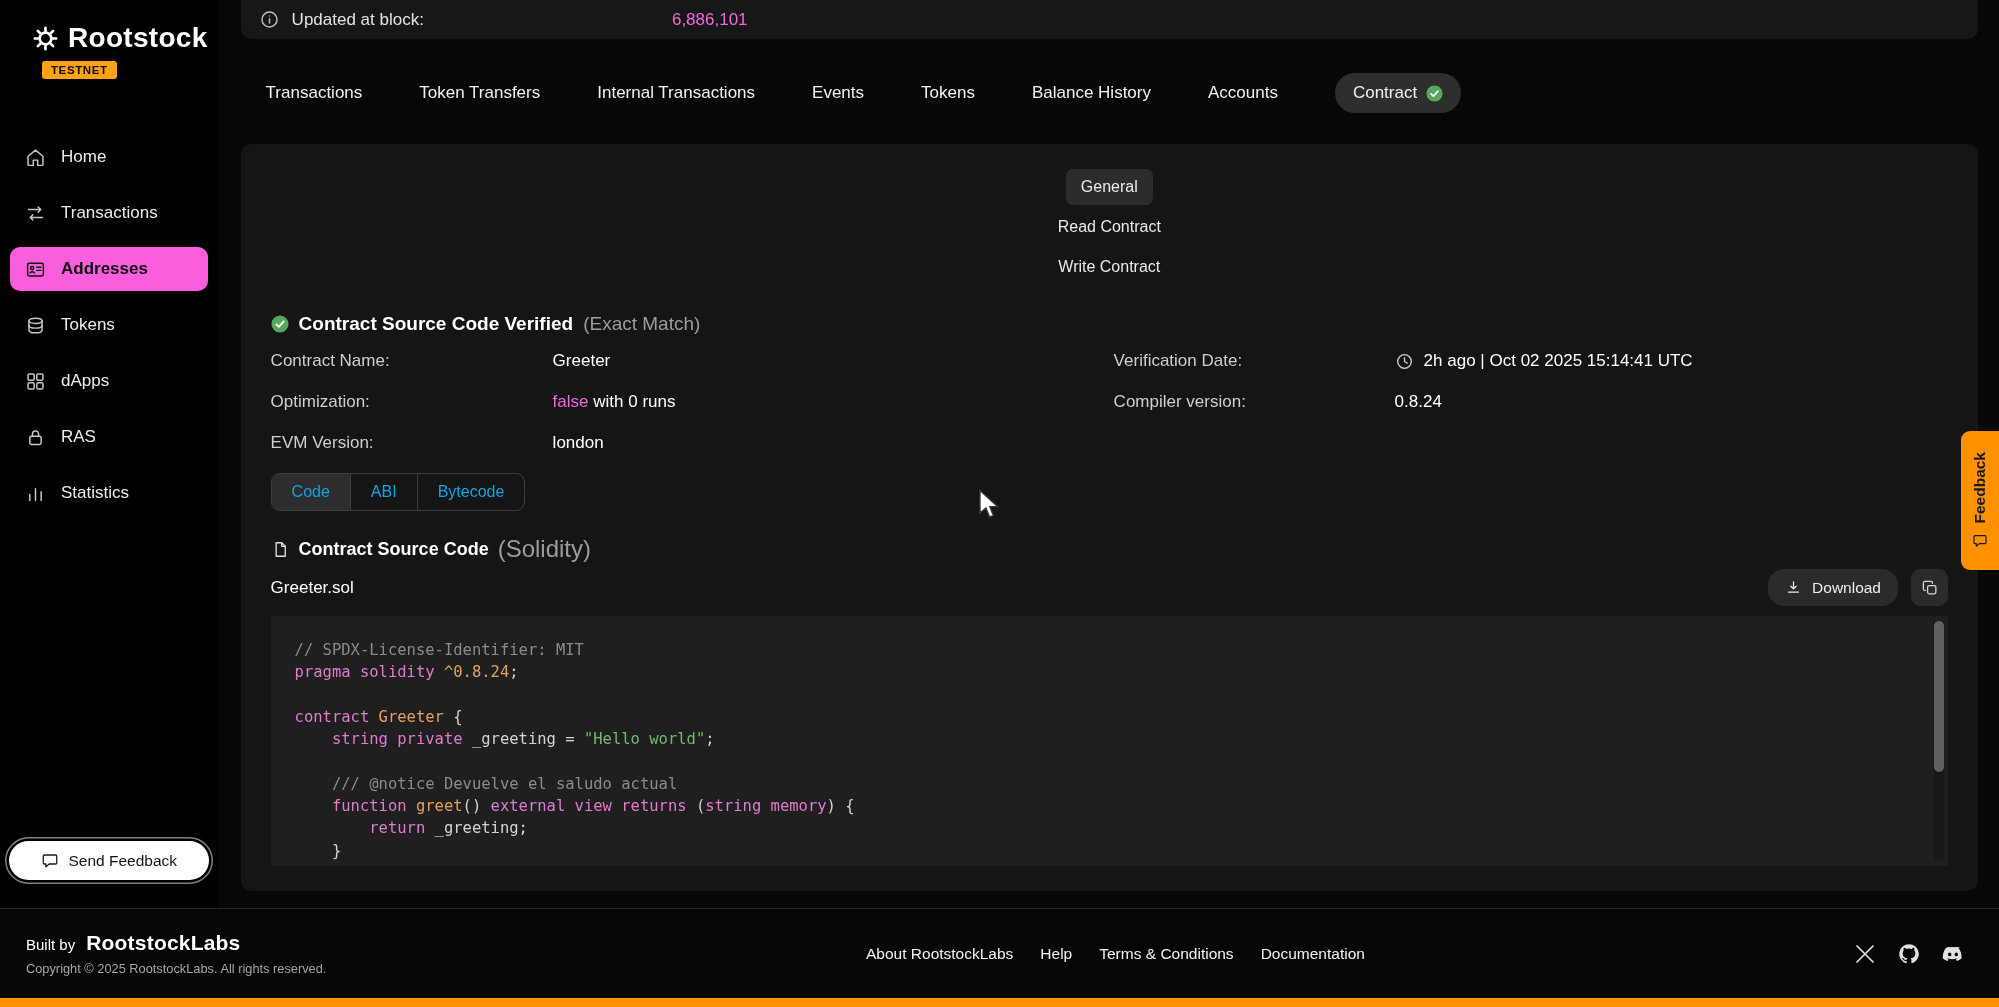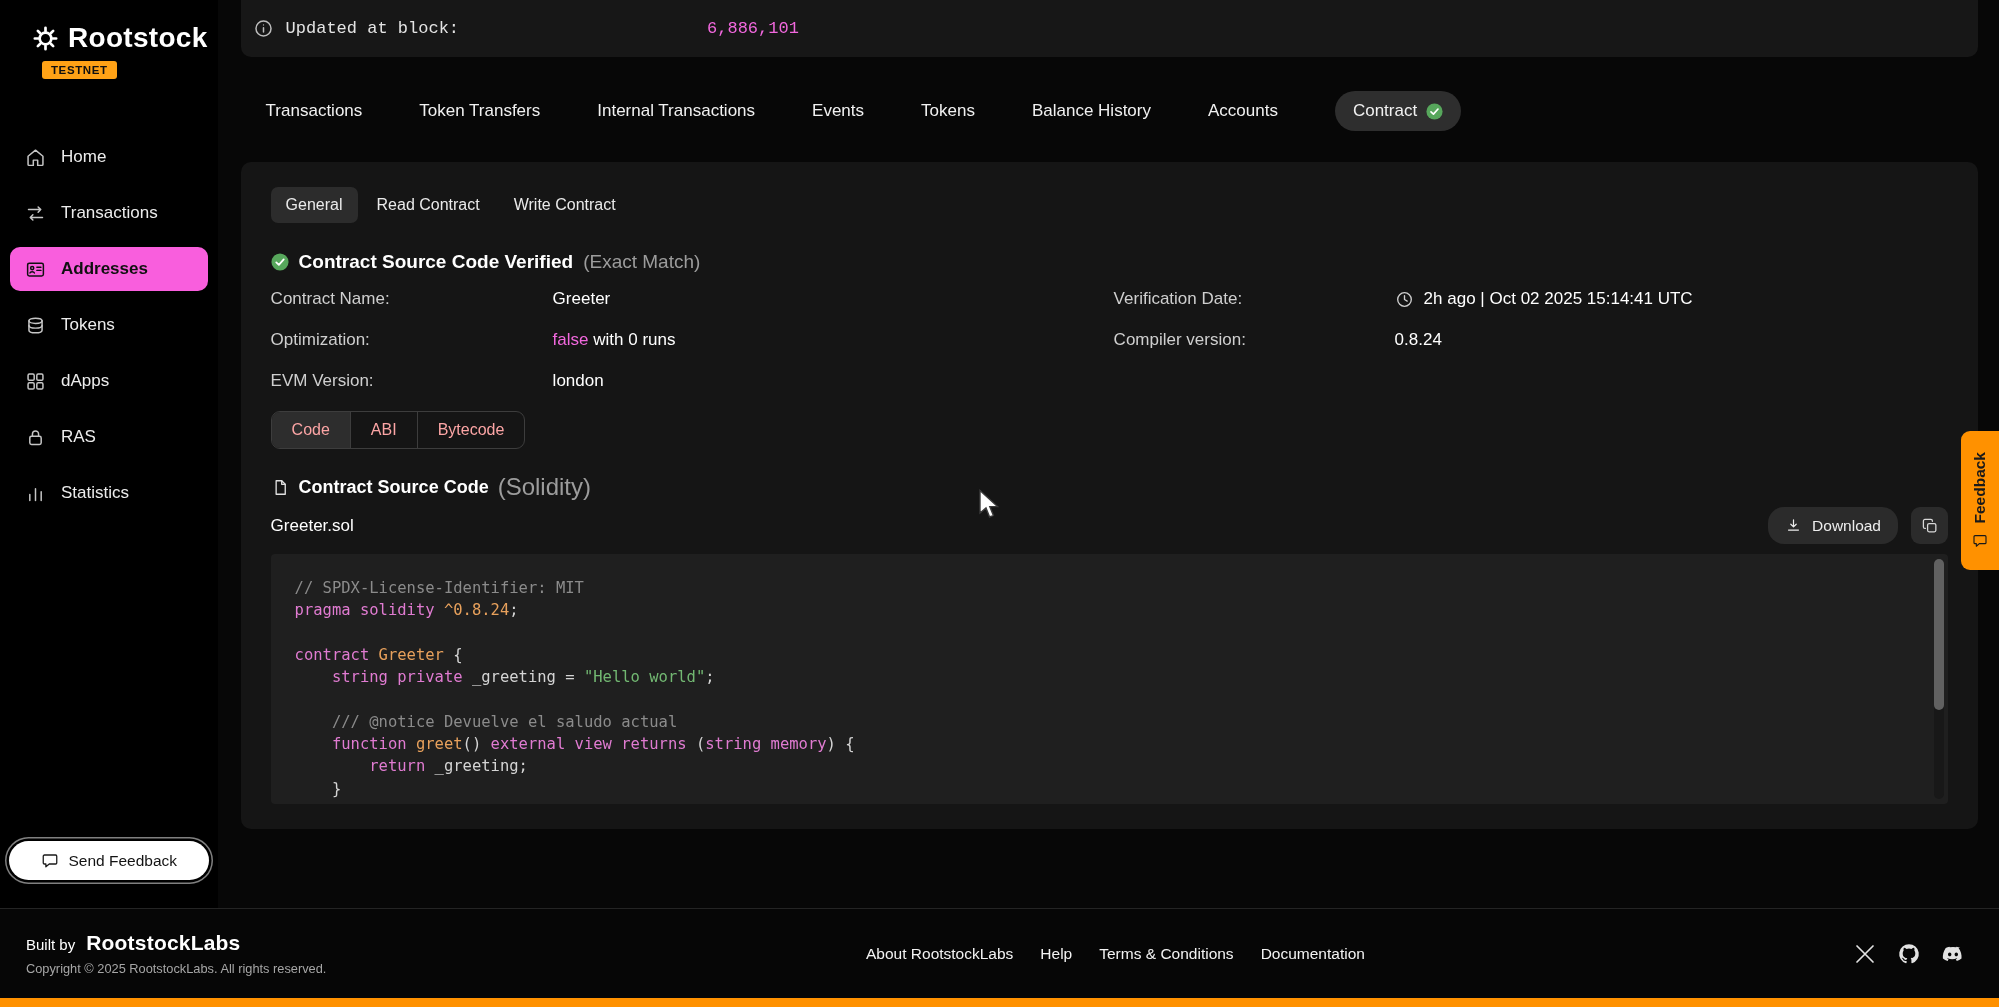--- a/index.html
+++ b/index.html
@@ -29,50 +29,50 @@
   .nav-item.active { background:#f95edd; color:#101010; font-weight:600; }
   .nav-item.active .nav-icon { color:#101010; }
   .send-feedback { position:absolute; left:9px; right:9px; bottom:28px; height:39px; border:none;
                    background:#fff; border-radius:999px; display:flex; align-items:center; justify-content:center;
                    gap:10px; color:#131313; font-size:15.5px; font-weight:500; font-family:inherit; cursor:pointer;
                    box-shadow:0 0 0 2.5px #000, 0 0 0 4px rgba(255,255,255,.5); }
   .sf-icon { width:18px; height:18px; color:#1a1a1a; }
 
   
   .main { flex:1; padding:0 21px 0 23px; }
-  .topstrip { background:#171717; border-radius:0 0 10px 10px; height:57px;
-              display:flex; align-items:center; padding:0 12px; font-size:17px; color:#e4e4e4;font-family:Liberation Mono, monospace; }
+  .topstrip { background:#171717; border-radius:0 0 10px 10px; height:39px;
+              display:flex; align-items:center; padding:0 18px; font-size:17px; color:#e4e4e4; }
   .info-ic { width:21px; height:21px; color:#bdbdbd; margin-right:12px; }
   .block-number { color:#f268de; margin-left:248px; cursor:pointer; text-decoration:none;text-align:right; }
 
   .tabs { display:flex; align-items:center; margin-top:33px; padding-left:25px; gap:57px; height:42px; }
   .tab { font-size:17px; color:#f1f1f1; cursor:pointer; white-space:nowrap; }
   .tab-pill { background:#2e2e2e; border-radius:999px; padding:10px 18px; display:flex; align-items:center; gap:9px; }
   .tab-check { width:17px; height:17px; display:inline-block; }
 
   .card { margin-top:30px; background:#151515; border-radius:10px; padding:25px 30px 25px; }
-  .subtabs { display:flex; align-items:center; gap:4px; }
+  .subtabs { display:flex; align-items:center; gap:4px;flex-direction:column; }
   .subtab { font-size:16px; color:#eaeaea; padding:9px 15px; cursor:pointer; border-radius:7px; }
   .subtab.active { background:#2c2c2c; }
 
   .verified { margin-top:28px; display:flex; align-items:center; gap:10px; }
   .check { width:18px; height:18px; }
   .v-title { font-size:19px; font-weight:700; }
   .v-note { font-size:19px; color:#9c9c9c; }
 
   .fields { margin-top:16px; display:grid; grid-template-columns:282px 561px 281px 1fr;
             row-gap:21px; align-items:center; }
   .f-label { color:#cfcfcf; font-size:17px; }
   .f-value { color:#fff; font-size:17px; }
   .pink { color:#f268de; }
   .v-clock { display:flex; align-items:center; gap:10px; }
   .clock-ic { width:19px; height:19px; color:#cfcfcf; }
 
   .seg { margin-top:20px; display:inline-flex; border:1px solid #3d3d3d; border-radius:9px; overflow:hidden; }
-  .seg-item { padding:9px 20px; font-size:16px; color:#fca5a5; cursor:pointer; border-left:1px solid #3d3d3d; }
+  .seg-item { padding:9px 20px; font-size:16px; color:#0ea5e9; cursor:pointer; border-left:1px solid #3d3d3d; }
   .seg-item:first-child { border-left:none; }
   .seg-item.active { background:#2d2d2d; }
 
   .source-title { margin-top:24px; display:flex; align-items:center; gap:9px; }
   .file-ic { width:19px; height:19px; color:#e0e0e0; }
   .st-title { font-size:18px; font-weight:700; }
   .st-note { font-size:24px; color:#9c9c9c; }
 
   .file-row { margin-top:6px; display:flex; align-items:center; justify-content:space-between; }
   .file-name { font-size:17px; }

